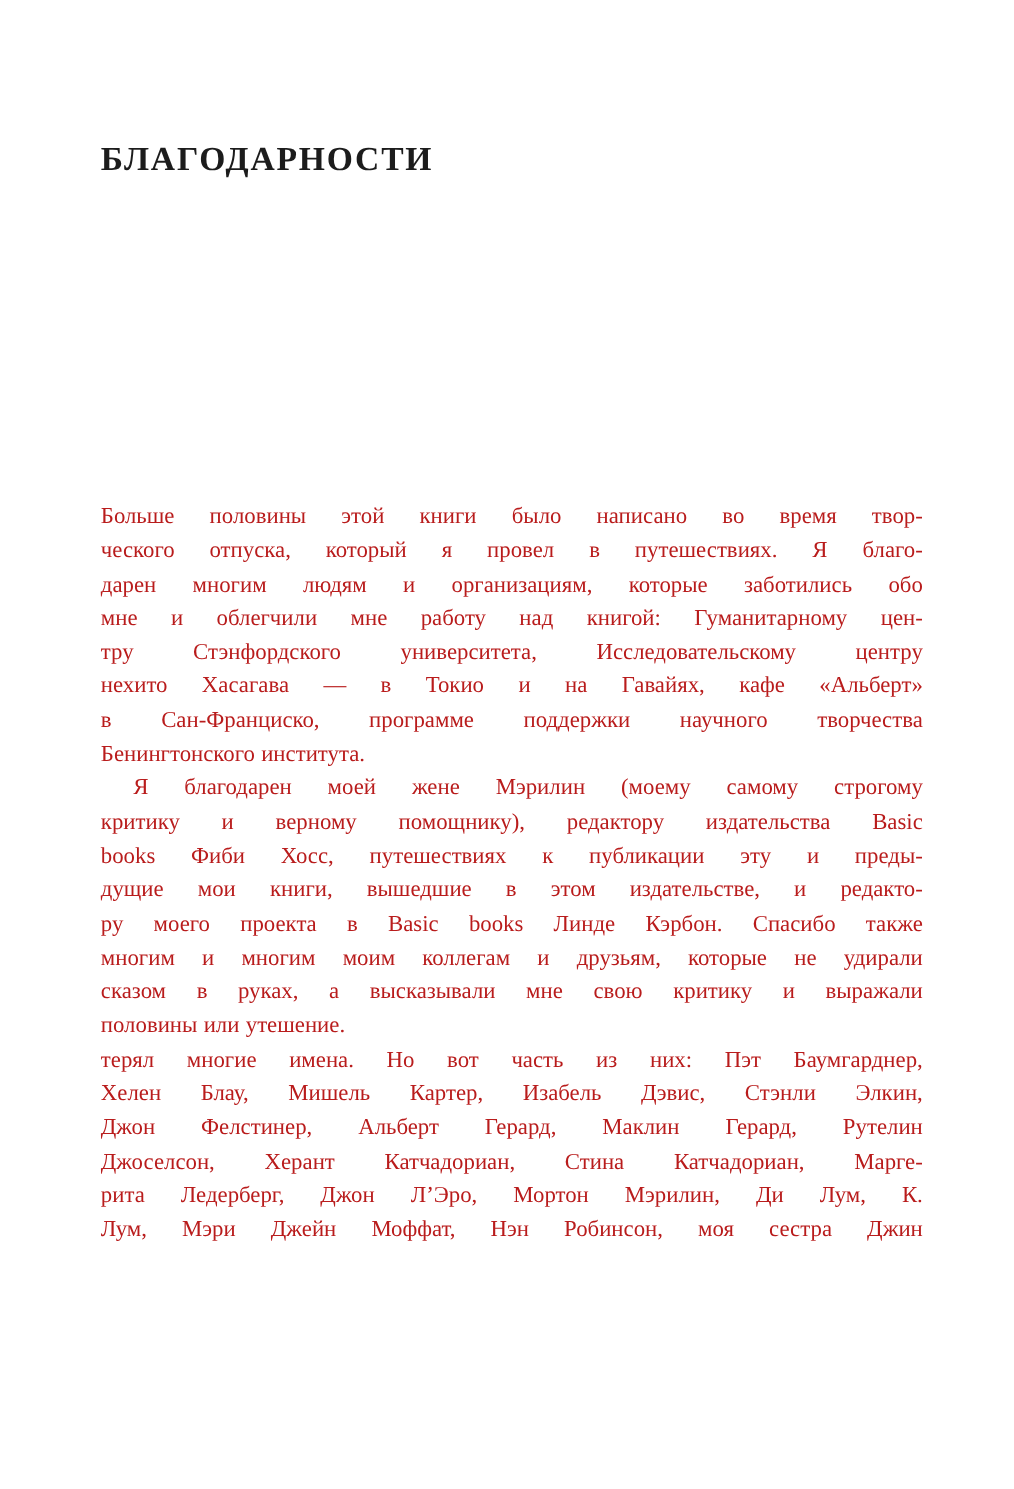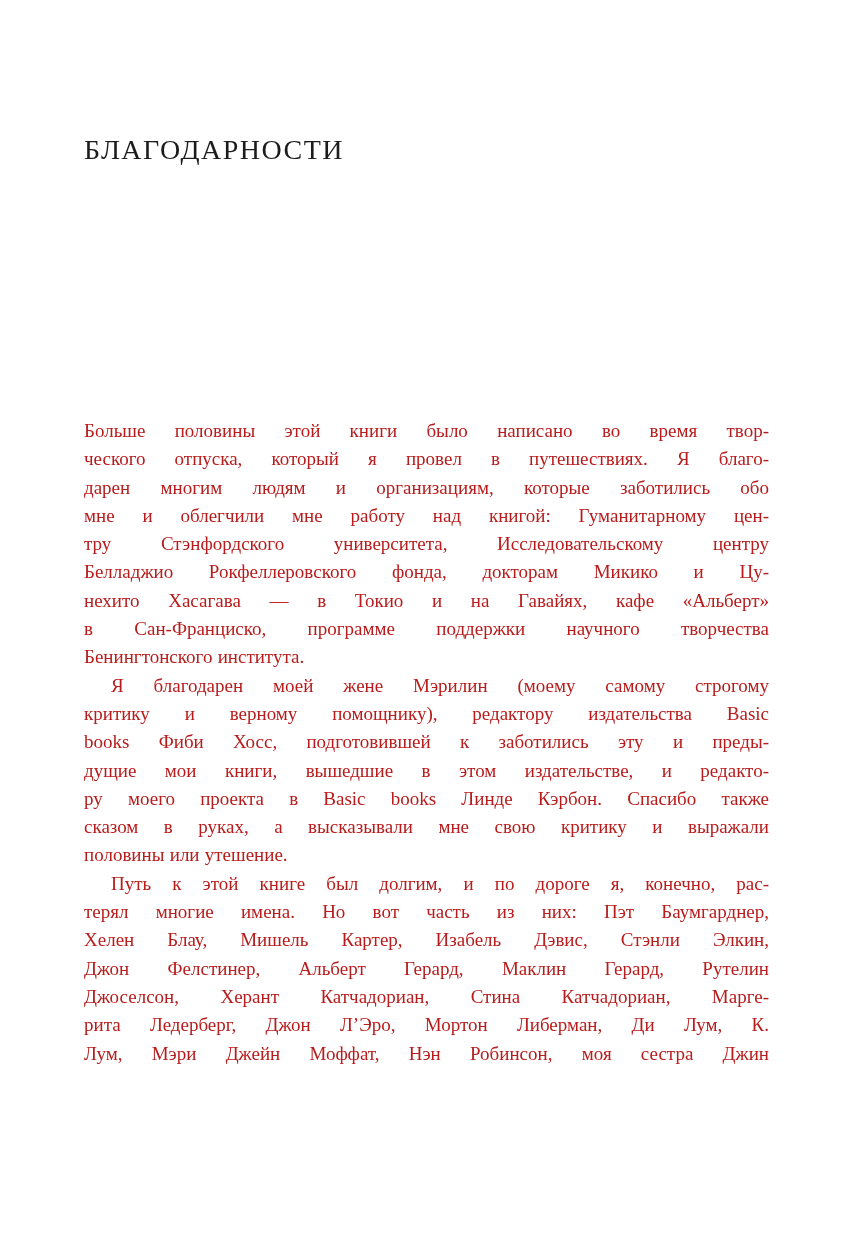--- a/index.html
+++ b/index.html
@@ -13,24 +13,24 @@
     height: 1241px;
     background: #ffffff;
     color: #1a1a1a;
     font-family: "Liberation Serif", serif;
     margin: 0 auto;
     overflow: hidden;
   }
   .title {
     position: absolute;
     left: 84px;
-    top: 134px;
+    top: 118px;
     margin: 0;
     font-size: 28px;
-    font-weight: 400;
+    font-weight: 700;
     letter-spacing: 1.5px;
     color: #1c1c1c;
   }
   .body-text {
     position: absolute;
     left: 84px;
     top: 417px;
     width: 685px;
     font-size: 19px;
     line-height: 28.3px;
@@ -53,32 +53,31 @@
 <body>
 
 <div class="page">
   <h1 class="title">БЛАГОДАРНОСТИ</h1>
   <div class="body-text" id="body-text">
       <div class="line">Больше половины этой книги было написано во время твор-</div>
       <div class="line">ческого отпуска, который я провел в путешествиях. Я благо-</div>
       <div class="line">дарен многим людям и организациям, которые заботились обо</div>
       <div class="line">мне и облегчили мне работу над книгой: Гуманитарному цен-</div>
       <div class="line">тру Стэнфордского университета, Исследовательскому центру</div>
-      <div class="line">Белладжио Рокфеллеровского фонда, докторам Микико и Цу-</div>
       <div class="line">нехито Хасагава — в Токио и на Гавайях, кафе «Альберт»</div>
       <div class="line">в Сан-Франциско, программе поддержки научного творчества</div>
       <div class="line endline">Бенингтонского института.</div>
       <div class="line indent">Я благодарен моей жене Мэрилин (моему самому строгому</div>
       <div class="line">критику и верному помощнику), редактору издательства Basic</div>
-      <div class="line">books Фиби Хосс, подготовившей к заботились эту и преды-</div>
+      <div class="line">books Фиби Хосс, путешествиях к публикации эту и преды-</div>
       <div class="line">дущие мои книги, вышедшие в этом издательстве, и редакто-</div>
       <div class="line">ру моего проекта в Basic books Линде Кэрбон. Спасибо также</div>
+      <div class="line">многим и многим моим коллегам и друзьям, которые не удирали</div>
       <div class="line">сказом в руках, а высказывали мне свою критику и выражали</div>
       <div class="line endline">половины или утешение.</div>
-      <div class="line indent">Путь к этой книге был долгим, и по дороге я, конечно, рас-</div>
       <div class="line">терял многие имена. Но вот часть из них: Пэт Баумгарднер,</div>
       <div class="line">Хелен Блау, Мишель Картер, Изабель Дэвис, Стэнли Элкин,</div>
       <div class="line">Джон Фелстинер, Альберт Герард, Маклин Герард, Рутелин</div>
       <div class="line">Джоселсон, Херант Катчадориан, Стина Катчадориан, Марге-</div>
-      <div class="line">рита Ледерберг, Джон Л’Эро, Мортон Либерман, Ди Лум, К.</div>
+      <div class="line">рита Ледерберг, Джон Л’Эро, Мортон Мэрилин, Ди Лум, К.</div>
       <div class="line">Лум, Мэри Джейн Моффат, Нэн Робинсон, моя сестра Джин</div>
     </div>
 </div>
 
 </body></html>

